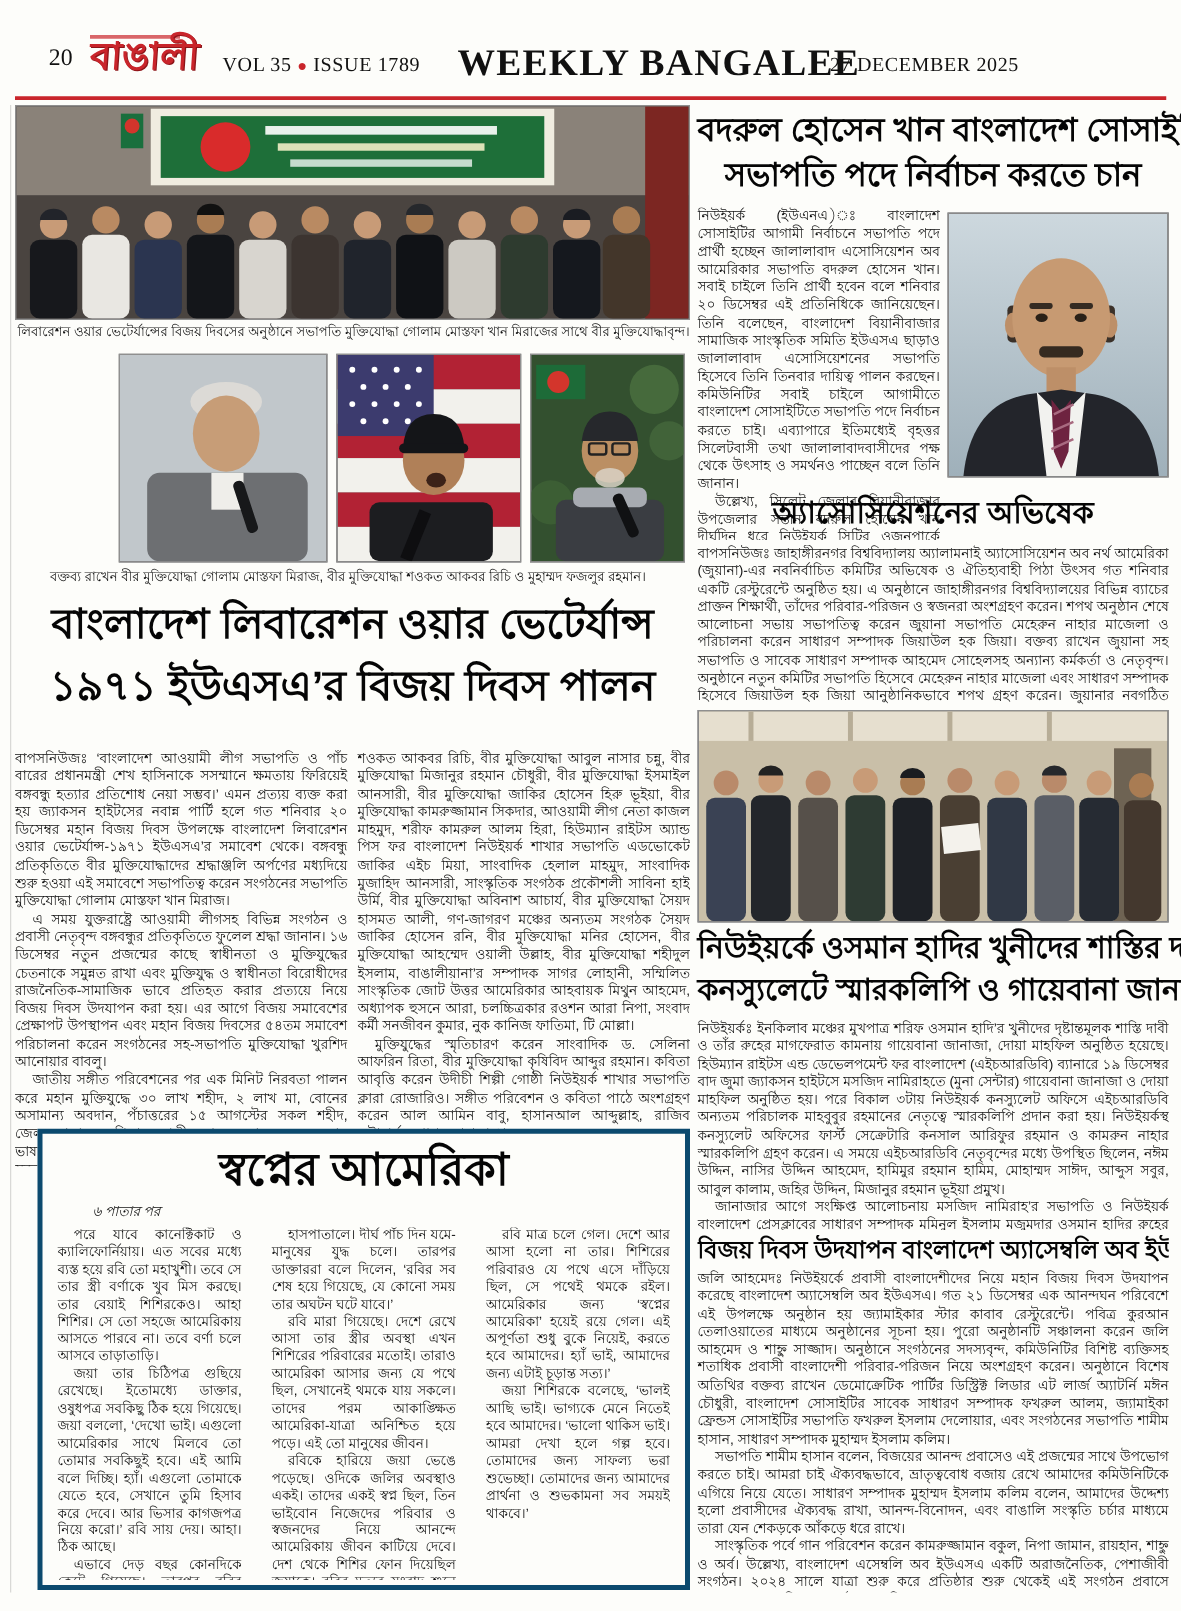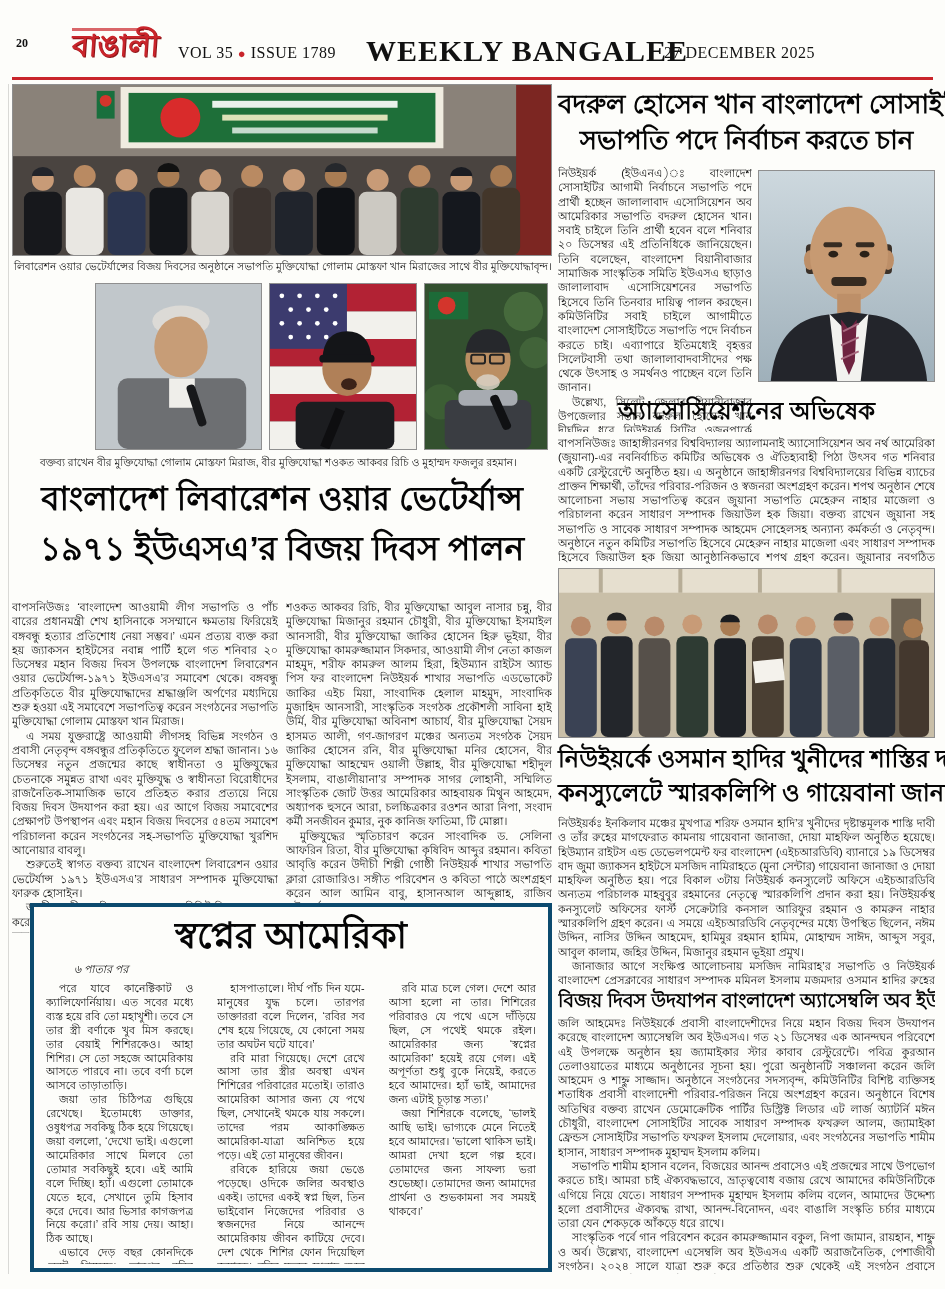--- a/index.html
+++ b/index.html
@@ -1,20 +1,20 @@
 <!DOCTYPE html>
 <html><head>
 <meta charset="utf-8">
 <style>
   html,body{margin:0;padding:0;background:#e8e8e8;}
   .page{position:relative;width:945px;height:1289px;background:#fdfdfa;overflow:hidden;
         font-family:"Liberation Sans","DejaVu Sans",sans-serif;color:#111;}
   .abs{position:absolute;box-sizing:border-box;}
   
-  .pagenum{font-family:"Liberation Serif",serif;font-weight:bold;font-size:12px;}
+  .pagenum{font-family:"Liberation Serif",serif;font-weight:normal;font-size:19px;margin-left:23px;}
   .logo{color:#c9252b;font-weight:bold;font-size:30px;line-height:30px;font-family:"Liberation Serif",serif;
         text-shadow:1px 1px 0 #8c1418;transform:skewX(-4deg);}
   .logo-tag{height:3px;background:#c9252b;opacity:.7;}
   .volline{font-family:"Liberation Serif",serif;font-size:16px;letter-spacing:.5px;}
   .volline .dot{color:#c9252b;font-size:13px;}
   .masthead{font-family:"Liberation Serif",serif;font-weight:bold;font-size:30px;letter-spacing:1px;}
   .dateline{font-family:"Liberation Serif",serif;font-size:16px;letter-spacing:.5px;}
   .redrule{background:#c9252b;height:3px;}
   
   .photo{border:1px solid #8f8f8f;overflow:hidden;background:#777;}
@@ -166,21 +166,20 @@
     </svg>
   </div>
   <div class="abs caption" style="left:40px;top:456px;width:512px;">বক্তব্য রাখেন বীর মুক্তিযোদ্ধা গোলাম মোস্তফা মিরাজ, বীর মুক্তিযোদ্ধা শওকত আকবর রিচি ও মুহাম্মদ ফজলুর রহমান।</div>
 
   <div class="abs headline hl-xl" style="left:12px;top:474px;width:540px;">বাংলাদেশ লিবারেশন ওয়ার ভেটের্যান্স</div>
   <div class="abs headline hl-xl" style="left:12px;top:524px;width:540px;">১৯৭১ ইউএসএ’র বিজয় দিবস পালন</div>
 
   <div class="abs bodytext" style="left:12px;top:600px;width:266px;height:333px;">
       <p>বাপসনিউজঃ ‘বাংলাদেশ আওয়ামী লীগ সভাপতি ও পাঁচ বারের প্রধানমন্ত্রী শেখ হাসিনাকে সসম্মানে ক্ষমতায় ফিরিয়েই বঙ্গবন্ধু হত্যার প্রতিশোধ নেয়া সম্ভব।’ এমন প্রত্যয় ব্যক্ত করা হয় জ্যাকসন হাইটসের নবান্ন পার্টি হলে গত শনিবার ২০ ডিসেম্বর মহান বিজয় দিবস উপলক্ষে বাংলাদেশ লিবারেশন ওয়ার ভেটের্যান্স-১৯৭১ ইউএসএ’র সমাবেশ থেকে। বঙ্গবন্ধু প্রতিকৃতিতে বীর মুক্তিযোদ্ধাদের শ্রদ্ধাঞ্জলি অর্পণের মধ্যদিয়ে শুরু হওয়া এই সমাবেশে সভাপতিত্ব করেন সংগঠনের সভাপতি মুক্তিযোদ্ধা গোলাম মোস্তফা খান মিরাজ।</p>
       <p>এ সময় যুক্তরাষ্ট্রে আওয়ামী লীগসহ বিভিন্ন সংগঠন ও প্রবাসী নেতৃবৃন্দ বঙ্গবন্ধুর প্রতিকৃতিতে ফুলেল শ্রদ্ধা জানান। ১৬ ডিসেম্বর নতুন প্রজন্মের কাছে স্বাধীনতা ও মুক্তিযুদ্ধের চেতনাকে সমুন্নত রাখা এবং মুক্তিযুদ্ধ ও স্বাধীনতা বিরোধীদের রাজনৈতিক-সামাজিক ভাবে প্রতিহত করার প্রত্যয়ে নিয়ে বিজয় দিবস উদযাপন করা হয়। এর আগে বিজয় সমাবেশের প্রেক্ষাপট উপস্থাপন এবং মহান বিজয় দিবসের ৫৪তম সমাবেশ পরিচালনা করেন সংগঠনের সহ-সভাপতি মুক্তিযোদ্ধা খুরশিদ আনোয়ার বাবলু।</p>
-      <p>শুরুতেই স্বাগত বক্তব্য রাখেন বাংলাদেশ লিবারেশন ওয়ার ভেটের্যান্স ১৯৭১ ইউএসএ’র সাধারণ সম্পাদক মুক্তিযোদ্ধা ফারুক হোসাইন।</p>
       <p>জাতীয় সঙ্গীত পরিবেশনের পর এক মিনিট নিরবতা পালন করে মহান মুক্তিযুদ্ধে ৩০ লাখ শহীদ, ২ লাখ মা, বোনের অসামান্য অবদান, পঁচাত্তরের ১৫ আগস্টের সকল শহীদ, জেলহত্যাকান্ডের শিকার জাতীয় চার নেতা, ৫২-এর মহান ভাষা আন্দোলনের শহীদদের স্মরণসহ অদ্য পর্যন্ত বাংলাদেশের সকল গণতান্ত্রিক আন্দোলনে আত্মাহুতি প্রদানকারীদের প্রতি শ্রদ্ধা জানাতে।</p>
     </div>
   <div class="abs bodytext" style="left:286px;top:600px;width:266px;height:333px;">
       <p>শওকত আকবর রিচি, বীর মুক্তিযোদ্ধা আবুল নাসার চন্নু, বীর মুক্তিযোদ্ধা মিজানুর রহমান চৌধুরী, বীর মুক্তিযোদ্ধা ইসমাইল আনসারী, বীর মুক্তিযোদ্ধা জাকির হোসেন হিরু ভূইয়া, বীর মুক্তিযোদ্ধা কামরুজ্জামান সিকদার, আওয়ামী লীগ নেতা কাজল মাহমুদ, শরীফ কামরুল আলম হিরা, হিউম্যান রাইটস অ্যান্ড পিস ফর বাংলাদেশ নিউইয়র্ক শাখার সভাপতি এডভোকেট জাকির এইচ মিয়া, সাংবাদিক হেলাল মাহমুদ, সাংবাদিক মুজাহিদ আনসারী, সাংস্কৃতিক সংগঠক প্রকৌশলী সাবিনা হাই উর্মি, বীর মুক্তিযোদ্ধা অবিনাশ আচার্য, বীর মুক্তিযোদ্ধা সৈয়দ হাসমত আলী, গণ-জাগরণ মঞ্চের অন্যতম সংগঠক সৈয়দ জাকির হোসেন রনি, বীর মুক্তিযোদ্ধা মনির হোসেন, বীর মুক্তিযোদ্ধা আহম্মেদ ওয়ালী উল্লাহ, বীর মুক্তিযোদ্ধা শহীদুল ইসলাম, বাঙালীয়ানা’র সম্পাদক সাগর লোহানী, সম্মিলিত সাংস্কৃতিক জোট উত্তর আমেরিকার আহবায়ক মিথুন আহমেদ, অধ্যাপক হুসনে আরা, চলচ্চিত্রকার রওশন আরা নিপা, সংবাদ কর্মী সনজীবন কুমার, নুক কানিজ ফাতিমা, টি মোল্লা।</p>
       <p>মুক্তিযুদ্ধের স্মৃতিচারণ করেন সাংবাদিক ড. সেলিনা আফরিন রিতা, বীর মুক্তিযোদ্ধা কৃষিবিদ আব্দুর রহমান। কবিতা আবৃত্তি করেন উদীচী শিল্পী গোষ্ঠী নিউইয়র্ক শাখার সভাপতি ক্লারা রোজারিও। সঙ্গীত পরিবেশন ও কবিতা পাঠে অংশগ্রহণ করেন আল আমিন বাবু, হাসানআল আব্দুল্লাহ, রাজিব ভট্টাচার্য্য, গোপন সাহা প্রমুখ।</p>
       <p>বিজয়ের মাসকে স্মরণ করে বক্তারা বলেন, আমাদের স্বাধীনতা অর্জনে জাতি শ্রদ্ধা ও কৃতজ্ঞতার সাথে স্মরণ করে সকল শহীদ, মুক্তিযোদ্ধা এবং আত্মদানকারী বীরদের।</p>
     </div>
 
   <div class="abs storybox" style="left:30px;top:903px;width:522px;height:369px;">
     <div class="storytitle">স্বপ্নের আমেরিকা</div>

